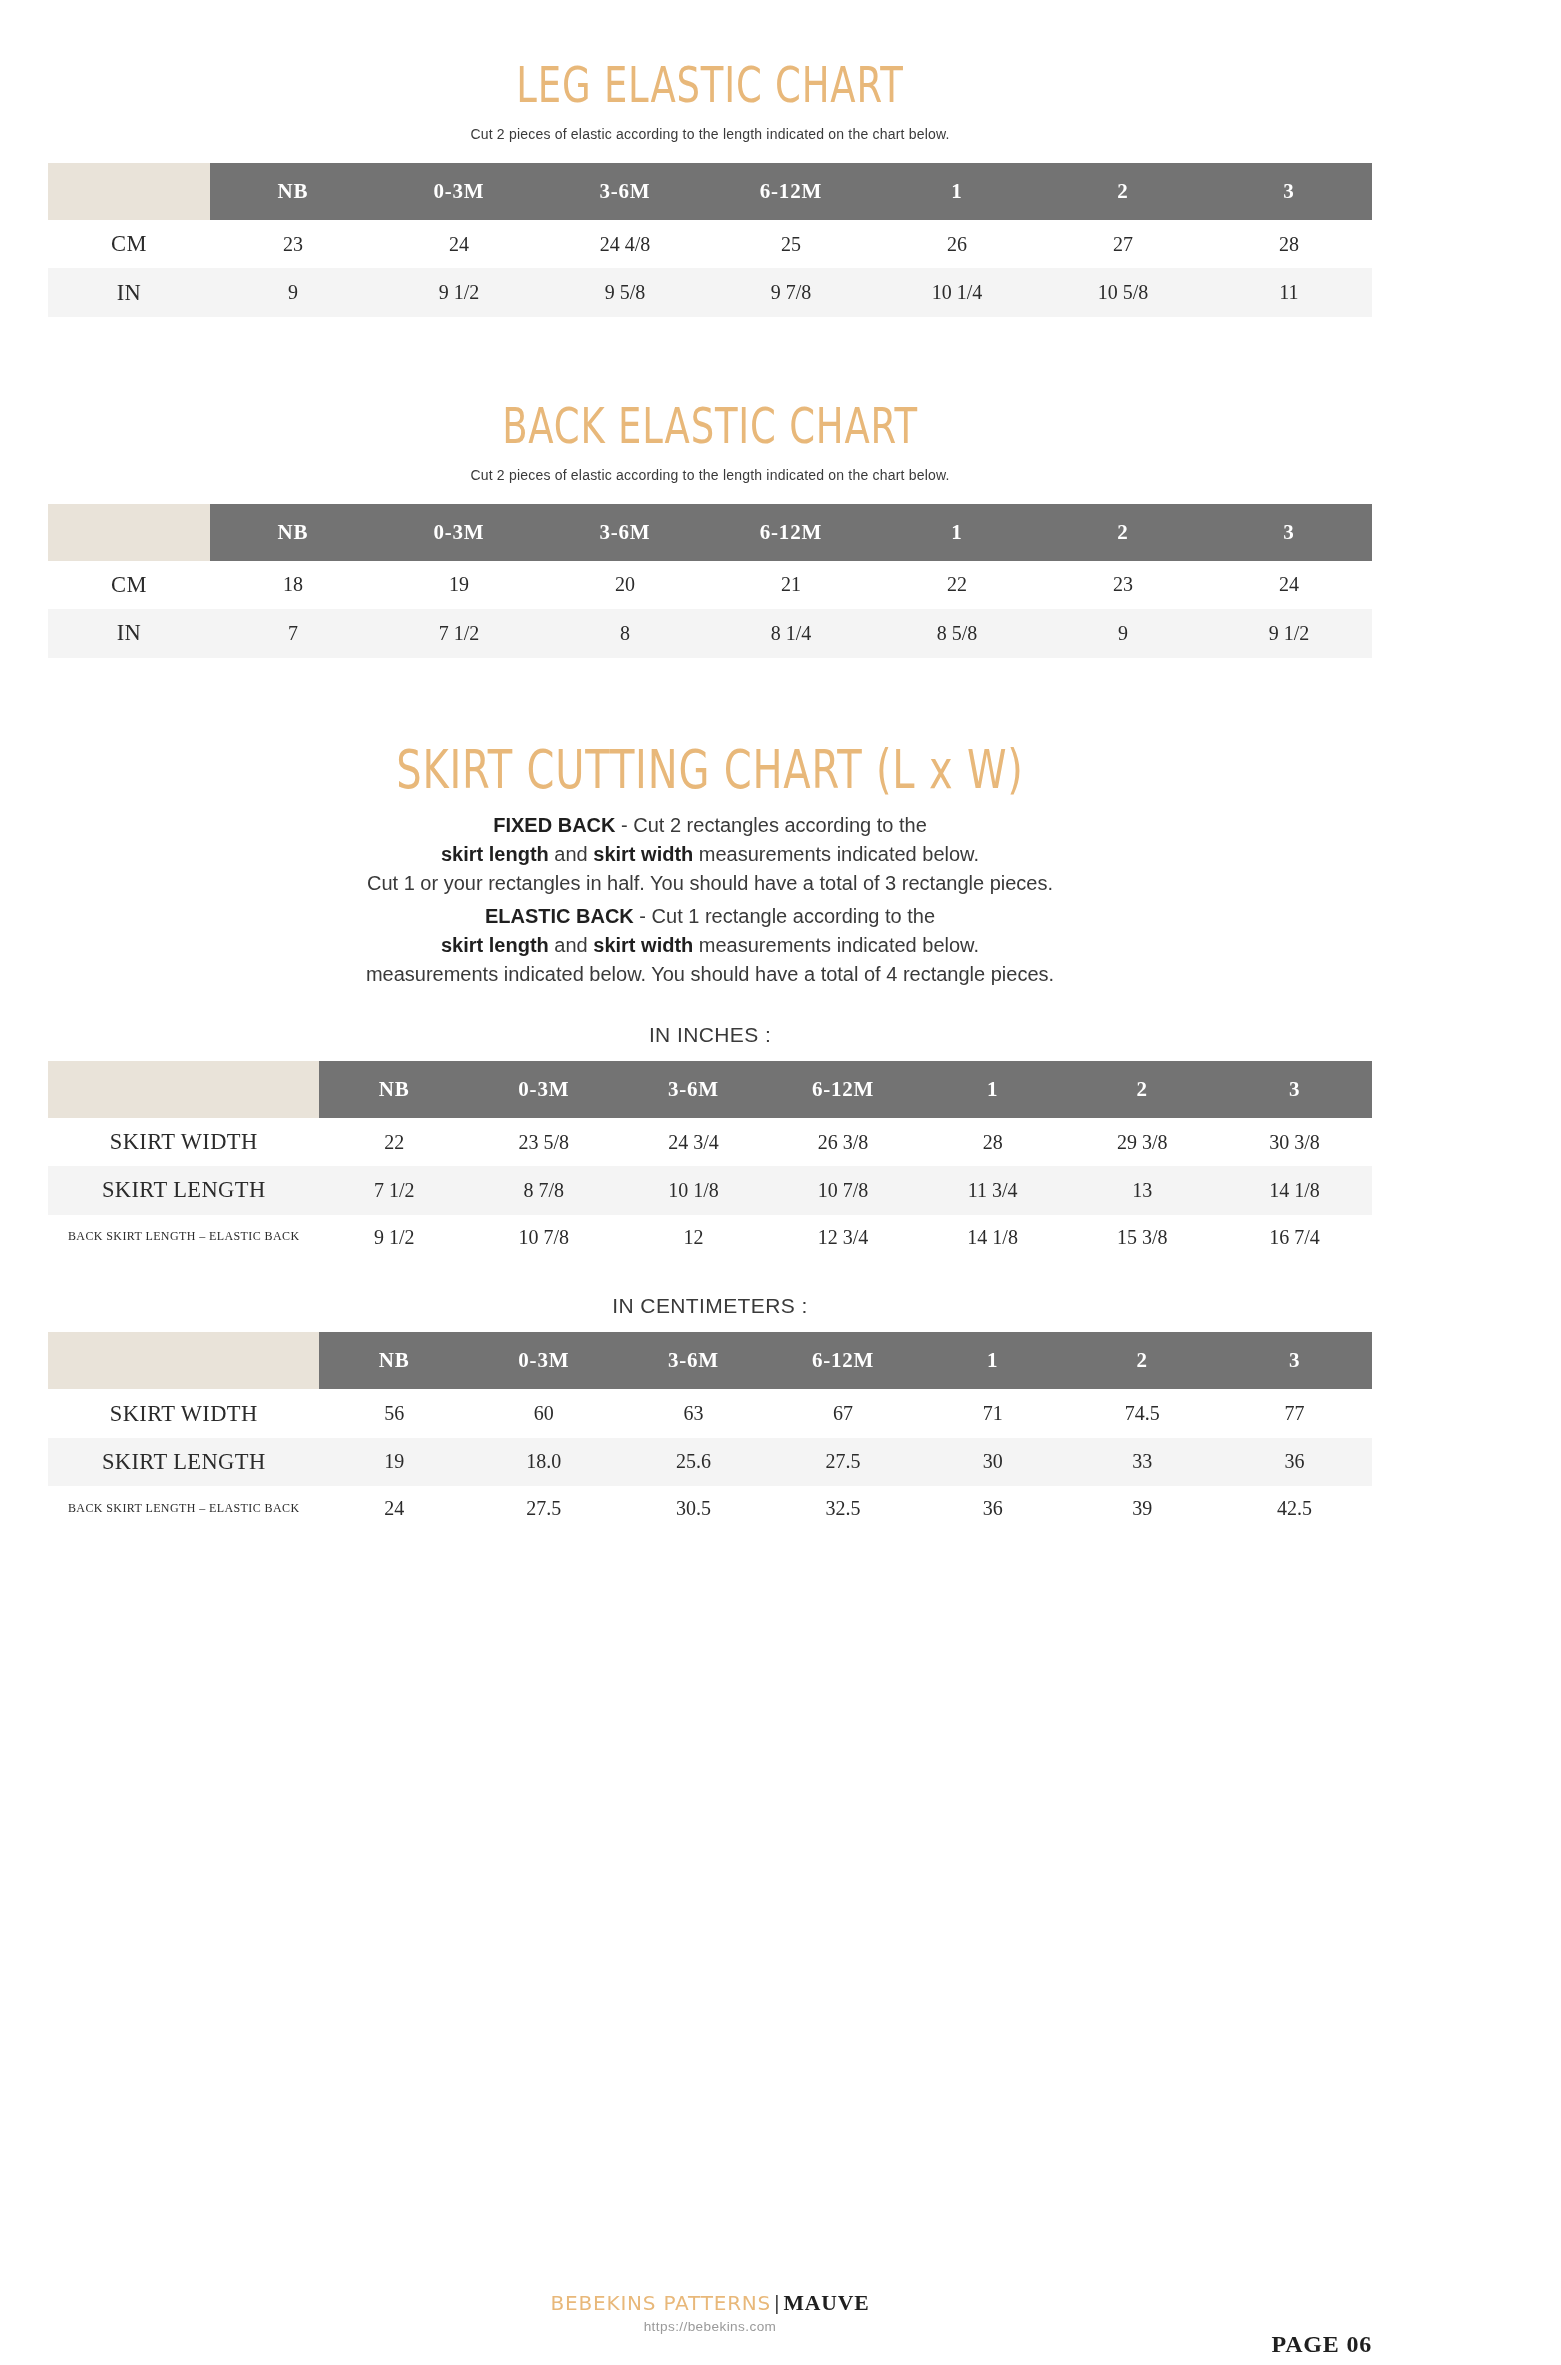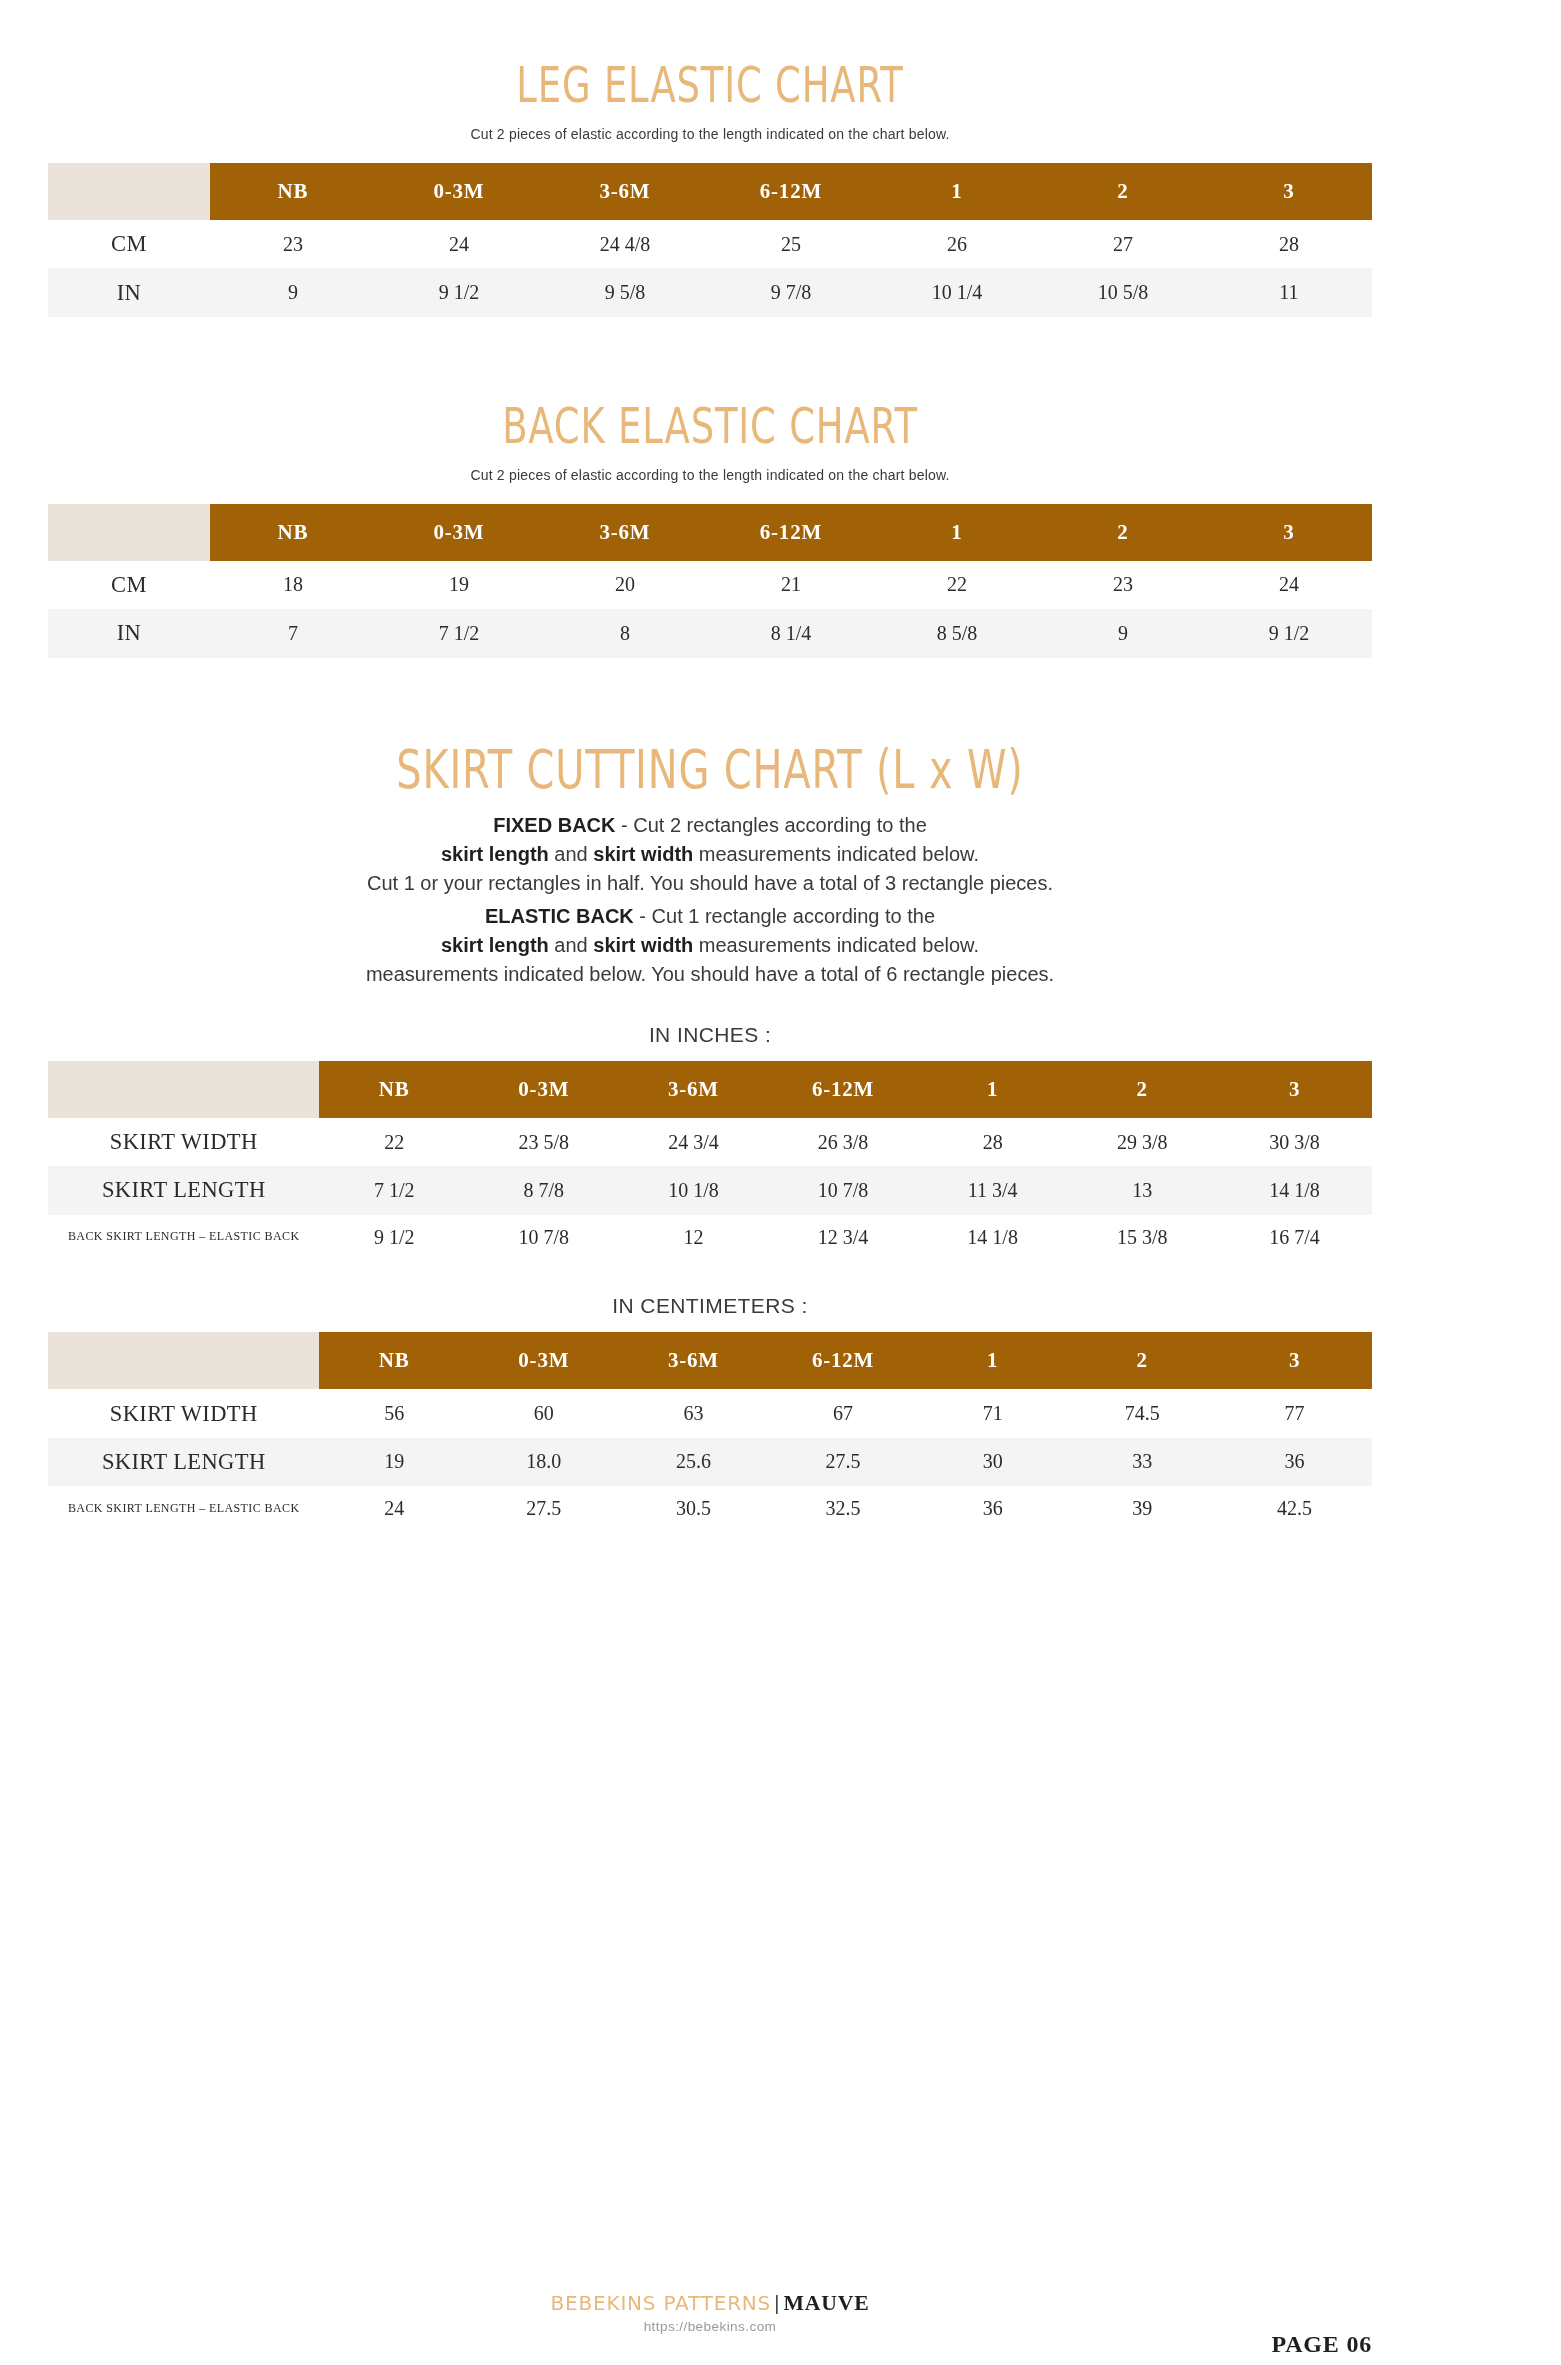--- a/index.html
+++ b/index.html
@@ -52,21 +52,21 @@
     table-layout: fixed;
   }
   table.chart th, table.chart td {
     text-align: center;
     font-family: "Liberation Serif", serif;
     font-size: 20px;
     padding: 11.2px 3.2px;
     border: none;
   }
   table.chart thead th {
-    background: #a16207;
+    background: #737373;
     color: #ffffff;
     font-size: 21px;
     font-weight: bold;
     letter-spacing: 0.8px;
     padding: 16px 3.2px;
   }
   table.chart thead th.corner {
     background: #e9e3d9;
   }
   table.chart tbody tr:nth-child(odd) td {
@@ -269,21 +269,21 @@
     <div>Cut 1 or your rectangles in half. You should have a total of 3 rectangle pieces.</div>
   </div>
 
   <div class="desc-block">
     <div>
       <b>ELASTIC BACK</b><span> - Cut 1 rectangle according to the</span>
     </div>
     <div>
       <b>skirt length</b><span> and </span><b>skirt width</b><span> measurements indicated below.</span>
     </div>
-    <div>measurements indicated below. You should have a total of 6 rectangle pieces.</div>
+    <div>measurements indicated below. You should have a total of 4 rectangle pieces.</div>
   </div>
 
   <div class="unit-label">IN INCHES :</div>
 
   <table class="chart">
     <colgroup>
       <col style="width:20.5%">
         <col style="width:11.3%">
         <col style="width:11.3%">
         <col style="width:11.3%">

